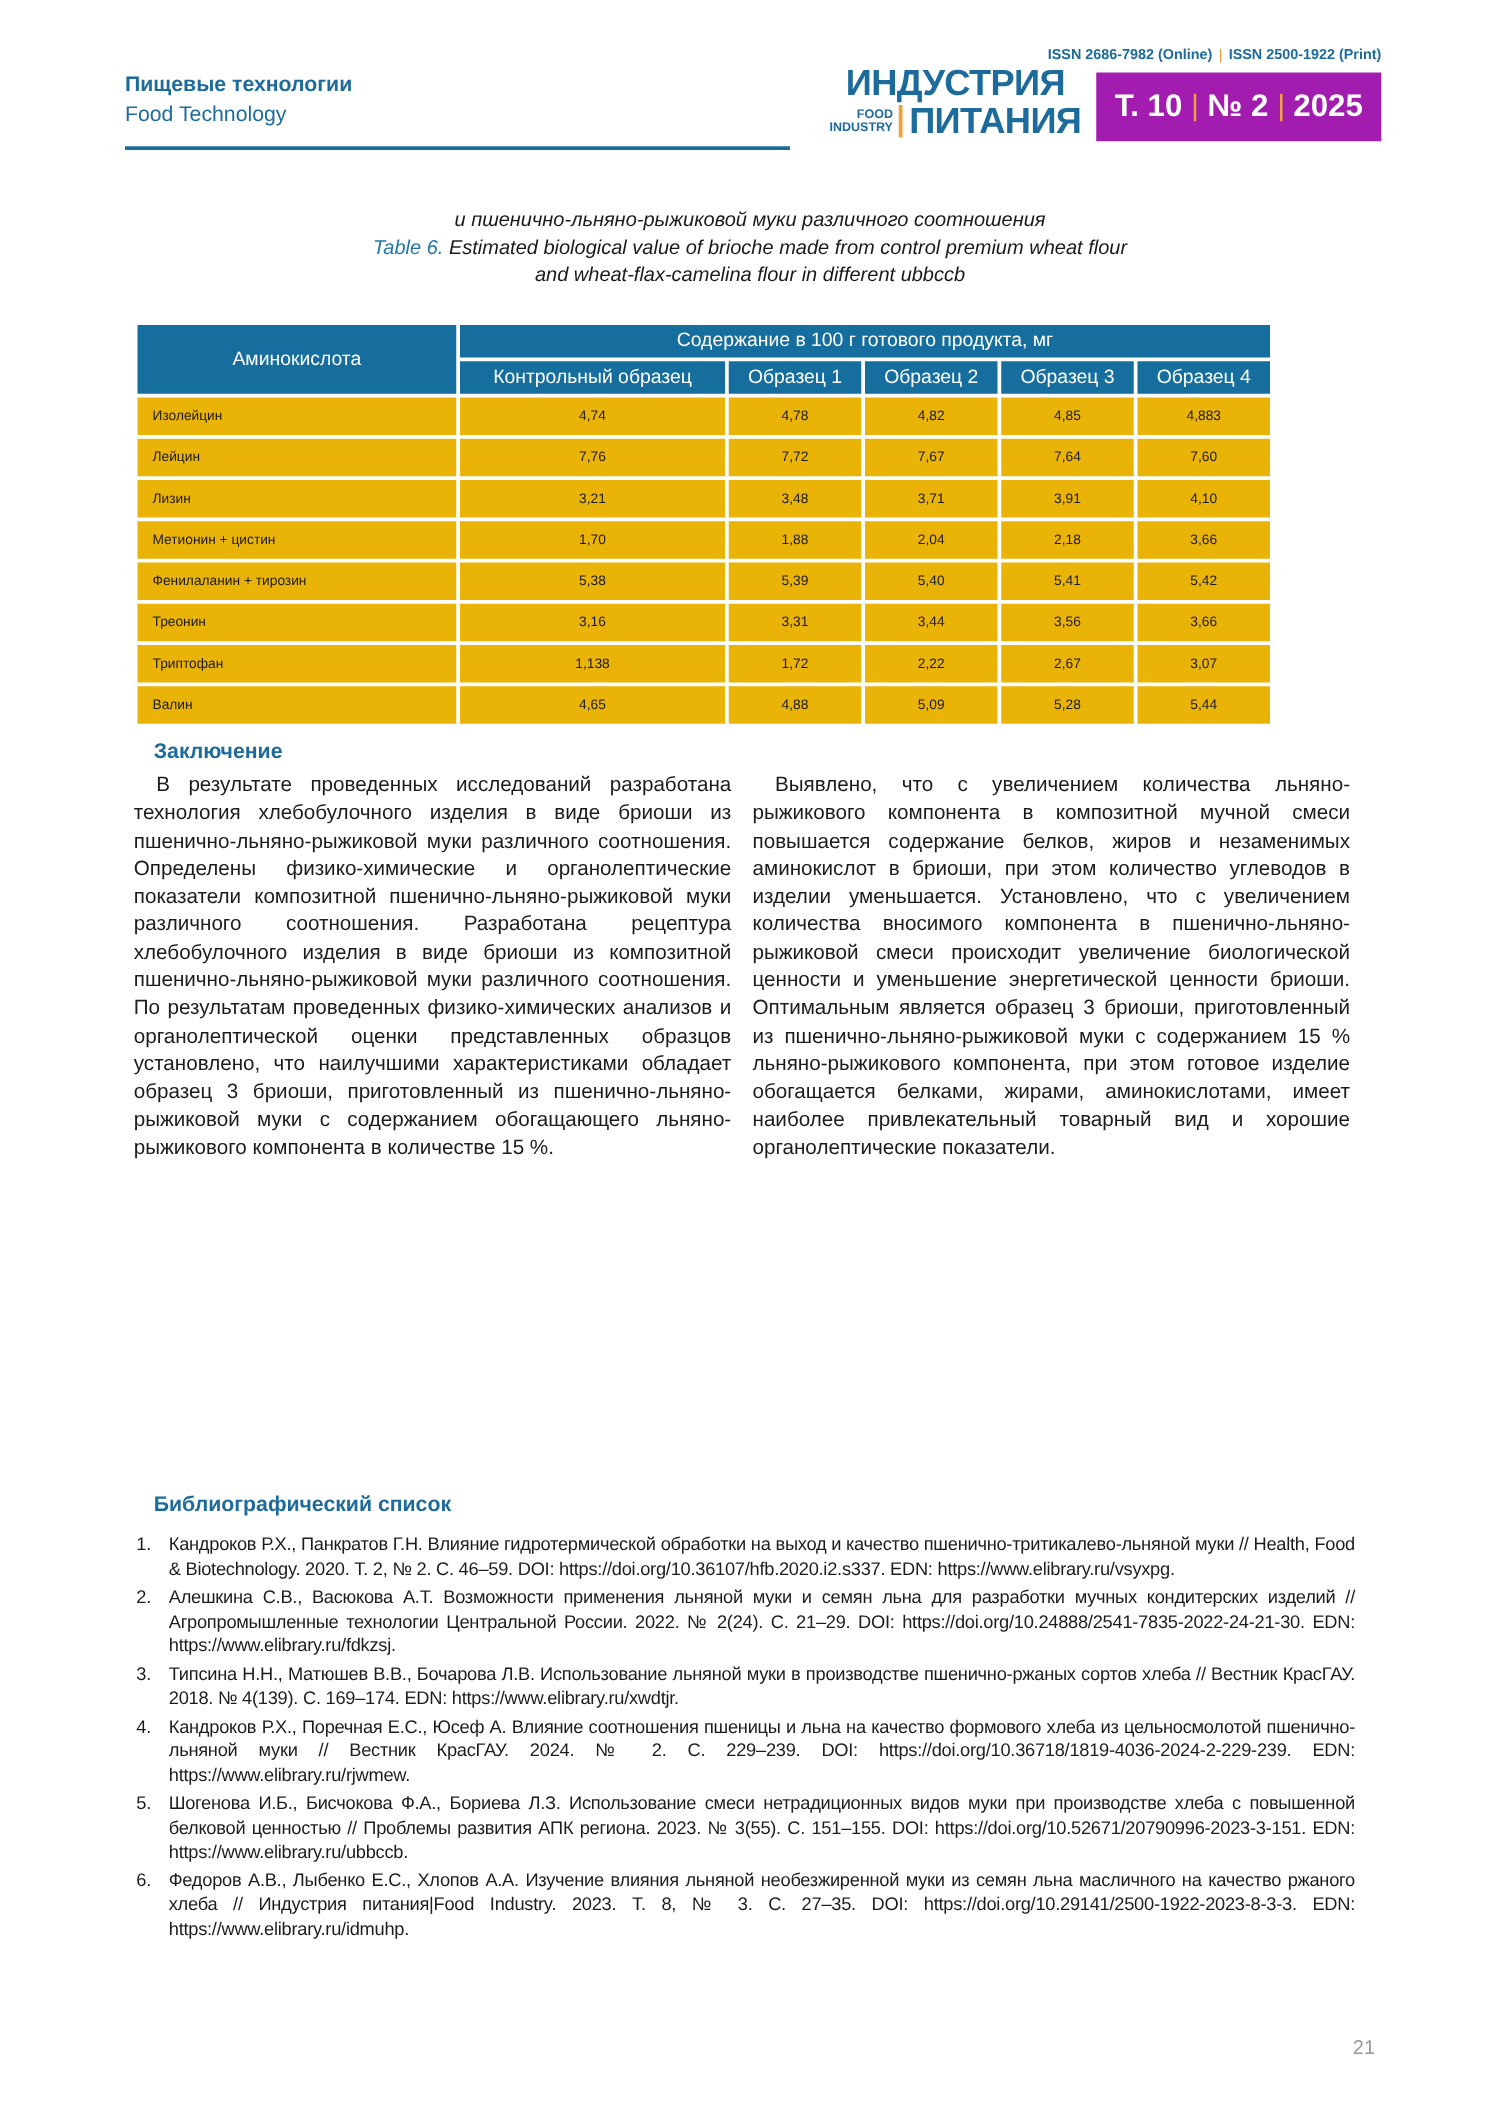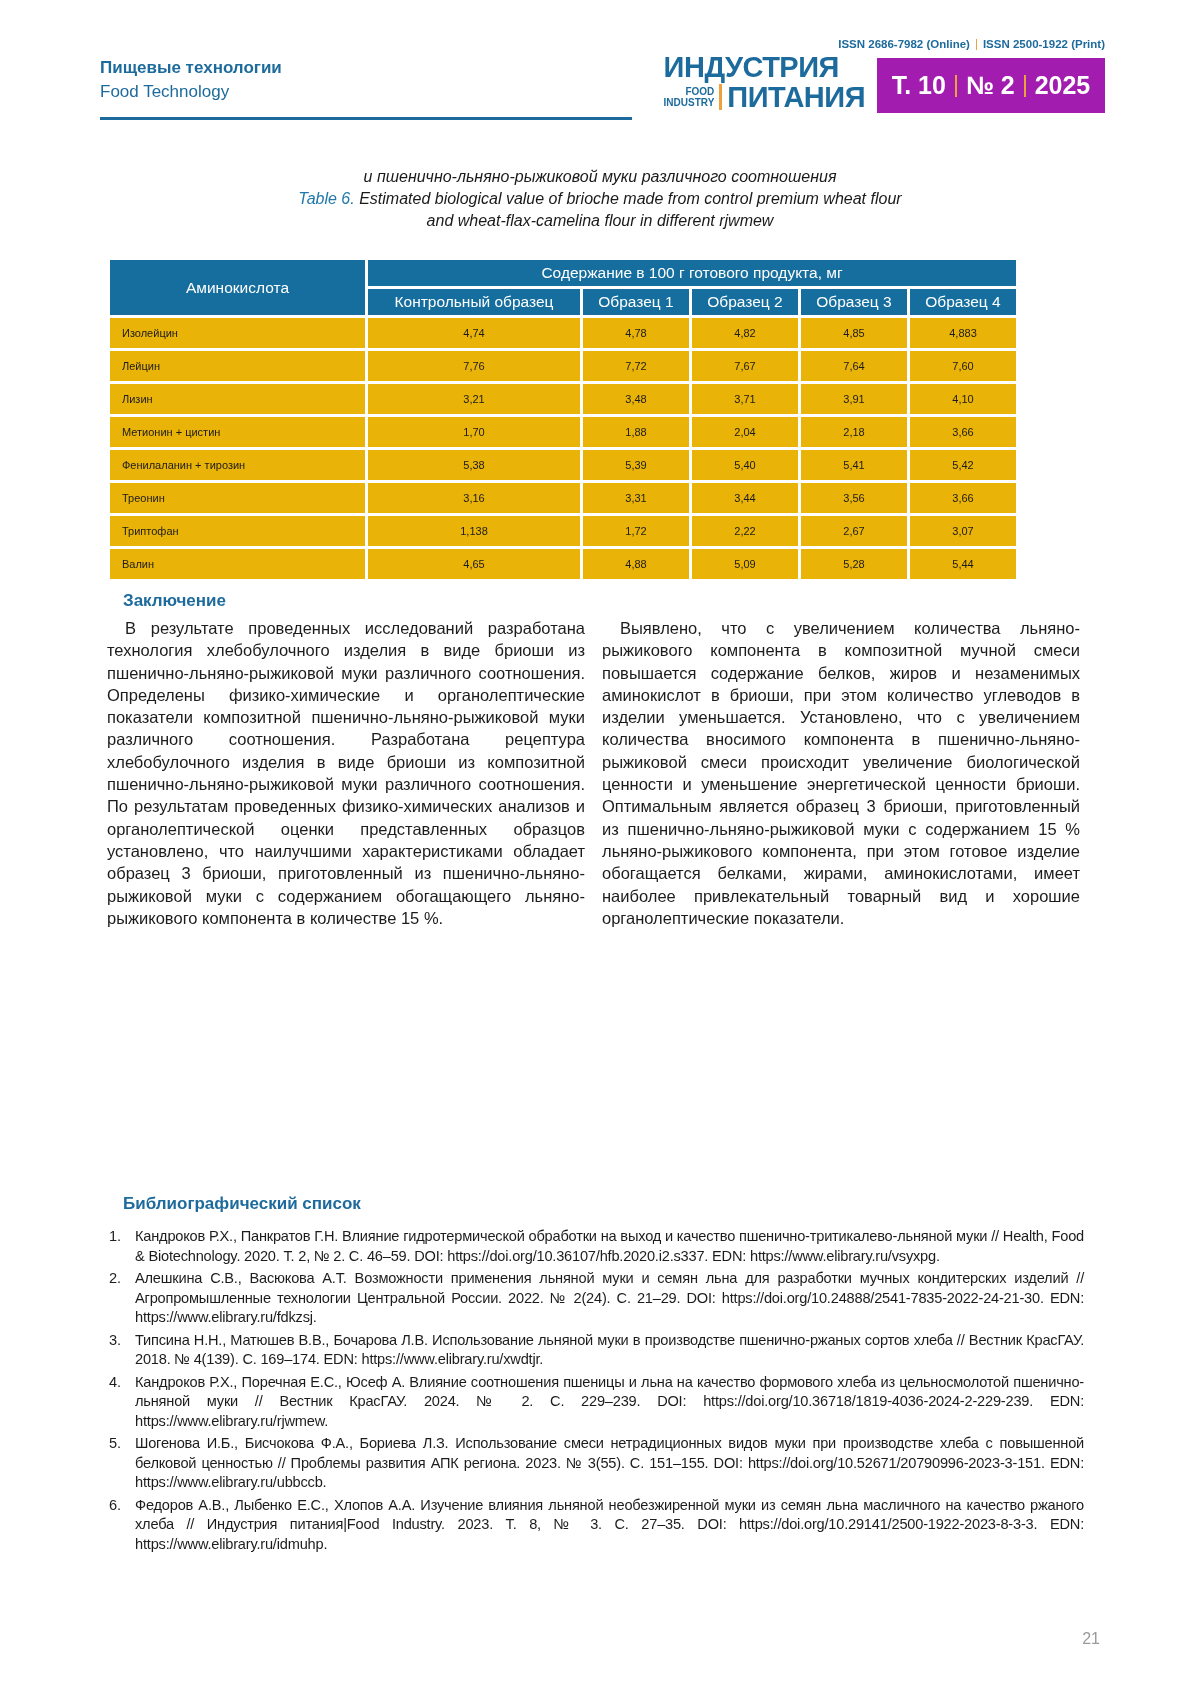--- a/index.html
+++ b/index.html
@@ -6,21 +6,21 @@
   html,body { width:1200px; height:1697px; background:#ffffff; font-family:"Liberation Sans","DejaVu Sans",sans-serif; color:#1c1c1c; overflow:hidden; }
   .abs { position:absolute; }
 
   
   .issn-line { top:38px; right:95px; font-size:11.5px; font-weight:bold; color:#1d6b9d; display:flex; align-items:center; gap:6px; }
   .issn-line .vbar { display:inline-block; width:1px; height:11px; background:#efa13c; }
   .header-left { top:56px; left:100px; color:#1d6b9d; font-size:17px; line-height:24px; }
   .header-left .ru { font-weight:bold; }
   .header-rule { top:117px; left:100px; width:532px; height:3px; background:#1d6b9d; }
 
-  .logo { top:52px; right:335px; display:flex; flex-direction:column; align-items:flex-start; color:#1d6b9d; }
+  .logo { top:52px; right:335px; display:flex; flex-direction:column; align-items:center; color:#1d6b9d; }
   .logo-top { font-size:29px; font-weight:bold; letter-spacing:-0.5px; line-height:30px; }
   .logo-bottom { display:flex; align-items:center; gap:5px; line-height:30px; }
   .logo-sub { font-size:10px; font-weight:bold; text-align:right; line-height:11px; }
   .logo .vbar { width:3px; height:26px; background:#efa13c; }
   .logo-word2 { font-size:29px; font-weight:bold; letter-spacing:-0.5px; }
 
   .vol-box { top:58px; right:95px; width:228px; height:55px; background:#a21caf; color:#ffffff;
              display:flex; align-items:center; justify-content:center; gap:9px; font-size:25px; font-weight:bold; }
   .vol-box .vbar { width:2px; height:22px; background:#efa13c; }
 
@@ -85,21 +85,21 @@
   <span class="vbar"></span>
   <span>2025</span>
 </div>
 
 <div class="abs caption">
   <div>и пшенично-льняно-рыжиковой муки различного соотношения</div>
   <div>
     <span class="cap-label">Table 6.</span>
     <span>Estimated biological value of brioche made from control premium wheat flour</span>
   </div>
-  <div>and wheat-flax-camelina flour in different rjwmew</div>
+  <div>and wheat-flax-camelina flour in different ubbccb</div>
 </div>
 
 <table class="abs amino-table">
   <tbody>
       <tr>
     <th class="col1" rowspan="2">Аминокислота</th>
     <th colspan="5">Содержание в 100 г готового продукта, мг</th>
   </tr>
   <tr>
     <th class="ctrl">Контрольный образец</th>

